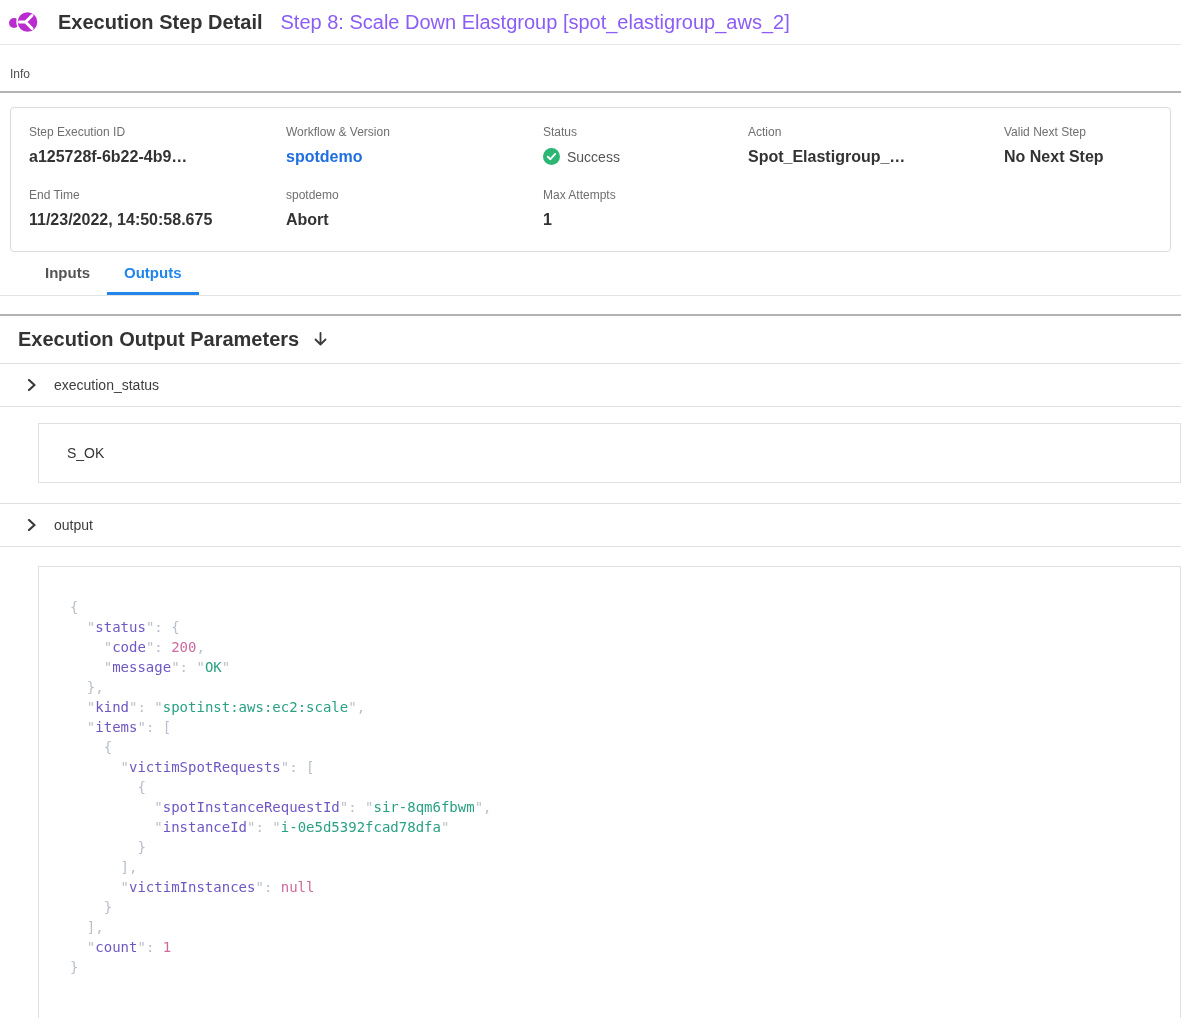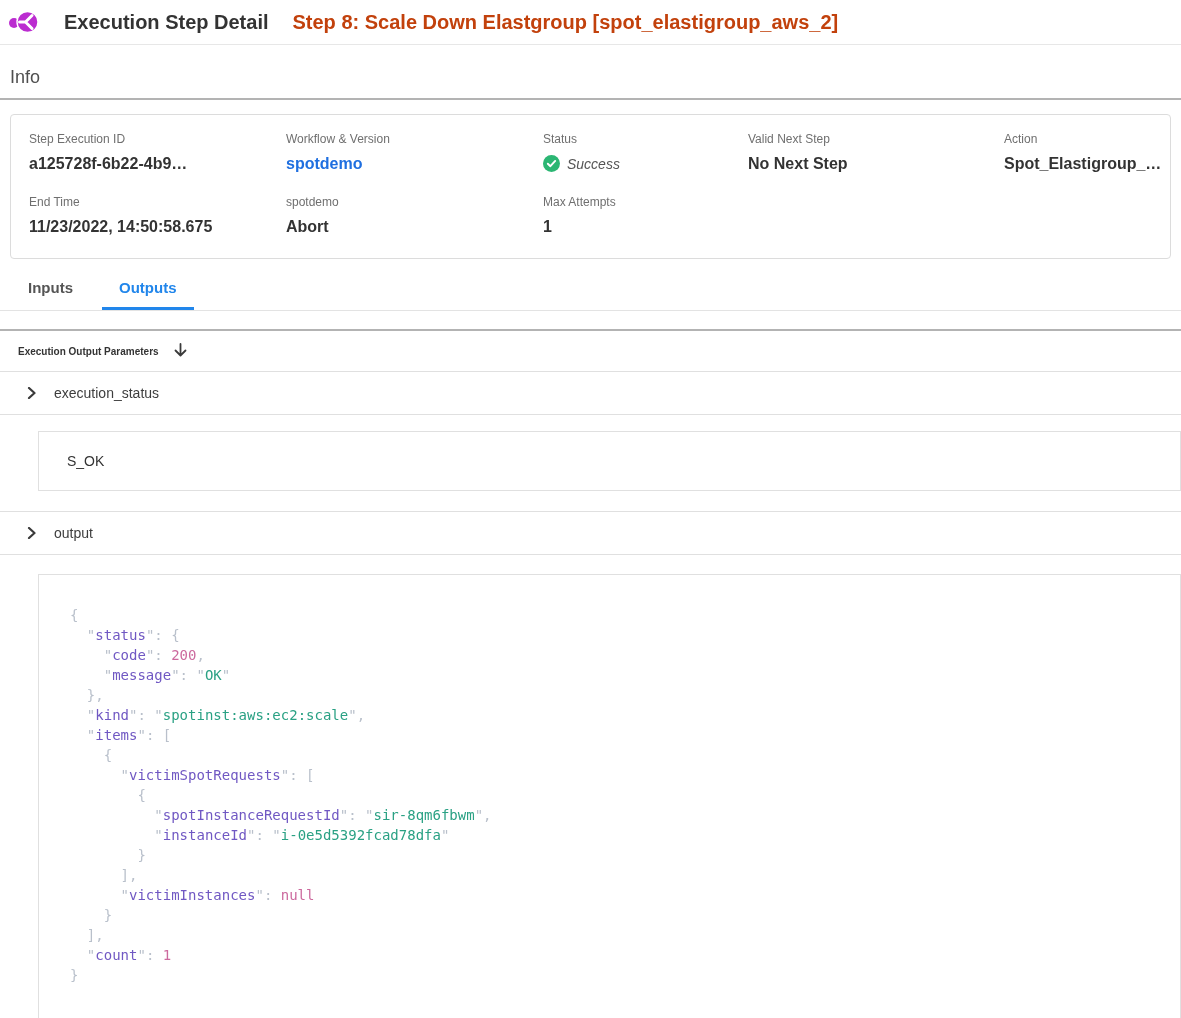--- a/index.html
+++ b/index.html
@@ -1,47 +1,47 @@
 <!DOCTYPE html>
 <html><head>
 <meta charset="utf-8">
 <style>
   * { margin: 0; padding: 0; box-sizing: border-box; }
   html, body { width: 1181px; background: #fff; font-family: "Liberation Sans", sans-serif; color: #333; }
   body { height: 1018px; overflow: hidden; }
 
   
-  .app-header { display: flex; align-items: center; gap: 24px; height: 45px; padding-left: 8px; border-bottom: 1px solid #e7e7e7; }
+  .app-header { display: flex; align-items: center; gap: 18px; height: 45px; padding-left: 8px; border-bottom: 1px solid #e7e7e7; }
   .app-header .logo { width: 32px; height: 30px; flex: 0 0 auto; }
   .page-title { font-size: 20px; font-weight: 700; color: #333; white-space: nowrap; }
-  .page-subtitle { font-size: 20px; font-weight: 700; color: #c2410c; white-space: nowrap; }
+  .page-subtitle { font-size: 20px; font-weight: 400; color: #8b5cf6; white-space: nowrap; }
 
   
-  .info-heading { margin: 22px 16px 10px 10px; font-size: 18px; font-weight: 400; color: #4f4f4f; }
+  .info-heading { margin: 22px 16px 10px 10px; font-size: 12px; font-weight: 400; color: #4f4f4f; }
   .divider-strong { border: none; border-top: 2px solid #b3b3b3; width: 100%; }
   .divider-light { border: none; border-top: 1px solid #e0e0e0; width: 100%; }
 
   .info-card { margin: 14px 10px 0 10px; border: 1px solid #dcdcdc; border-radius: 4px; background: #fff; padding: 17px 21px 22px 18px; }
   .info-grid { display: grid; grid-template-columns: 257px 257px 205px 256px auto; row-gap: 22px; }
   .field-label { font-size: 12px; color: #6f6f6f; margin-bottom: 9px; }
   .field-value { font-size: 16px; font-weight: 600; color: #333; }
   .field-value.link { color: #1f6fe0; cursor: pointer; }
-  .status-value { display: flex; align-items: center; gap: 7px; font-size: 14px; font-weight: 400; color: #555; font-style: italic; }
+  .status-value { display: flex; align-items: center; gap: 7px; font-size: 14px; font-weight: 400; color: #555; }
   .status-dot { width: 17px; height: 17px; flex: 0 0 auto; }
 
   
-  .tabs { display: flex; margin-top: 12px; padding-left: 11px; border-bottom: 1px solid #e3e3e3; gap: 12px; }
+  .tabs { display: flex; margin-top: 4px; padding-left: 28px; border-bottom: 1px solid #e3e3e3; }
   .tab { padding: 8px 17px 11px 17px; font-size: 15px; font-weight: 600; color: #555; cursor: pointer; border-bottom: 3px solid transparent; }
   .tab.active { color: #2186eb; border-bottom-color: #2186eb; }
 
   .section-sep { margin-top: 18px; }
 
   
   .params-header { display: flex; align-items: center; gap: 14px; padding: 12px 0 12px 18px; }
-  .params-title { font-size: 10px; font-weight: 700; color: #333; }
+  .params-title { font-size: 20px; font-weight: 700; color: #333; }
   .download-icon { width: 15px; height: 16px; cursor: pointer; }
 
   .param-row { display: flex; align-items: center; gap: 16px; padding: 13px 0 13px 26px; }
   .chevron-icon { width: 12px; height: 12px; cursor: pointer; display: block; }
   .param-name { font-size: 14px; color: #3d3d3d; }
 
   .value-box { margin-left: 38px; margin-top: 16px; margin-bottom: 20px; border: 1px solid #e0e0e0; background: #fff; }
   .value-box.plain { padding: 21px 28px; font-size: 14px; color: #333; }
   .value-box.code { margin-top: 19px; margin-bottom: 13px; padding: 30px 20px 44px 31px; }
   pre.json { font-family: "DejaVu Sans Mono", "Liberation Mono", monospace; font-size: 14px; line-height: 20px; color: #5a6570; }
@@ -81,26 +81,26 @@
       <div class="field-label">Status</div>
       <div class="status-value">
         <svg class="status-dot" viewBox="0 0 17 17">
           <circle cx="8.5" cy="8.5" r="8.5" fill="#2bb673"></circle>
           <path d="M4.8 8.7 L7.4 11.2 L12.2 5.9" stroke="#ffffff" stroke-width="1.9" fill="none" stroke-linecap="round" stroke-linejoin="round"></path>
         </svg>
         <span>Success</span>
       </div>
     </div>
     <div>
+      <div class="field-label">Action</div>
+      <div class="field-value">Spot_Elastigroup_…</div>
+    </div>
+    <div>
       <div class="field-label">Valid Next Step</div>
       <div class="field-value">No Next Step</div>
-    </div>
-    <div>
-      <div class="field-label">Action</div>
-      <div class="field-value">Spot_Elastigroup_…</div>
     </div>
 
     <div>
       <div class="field-label">End Time</div>
       <div class="field-value">11/23/2022, 14:50:58.675</div>
     </div>
     <div>
       <div class="field-label">spotdemo</div>
       <div class="field-value">Abort</div>
     </div>

